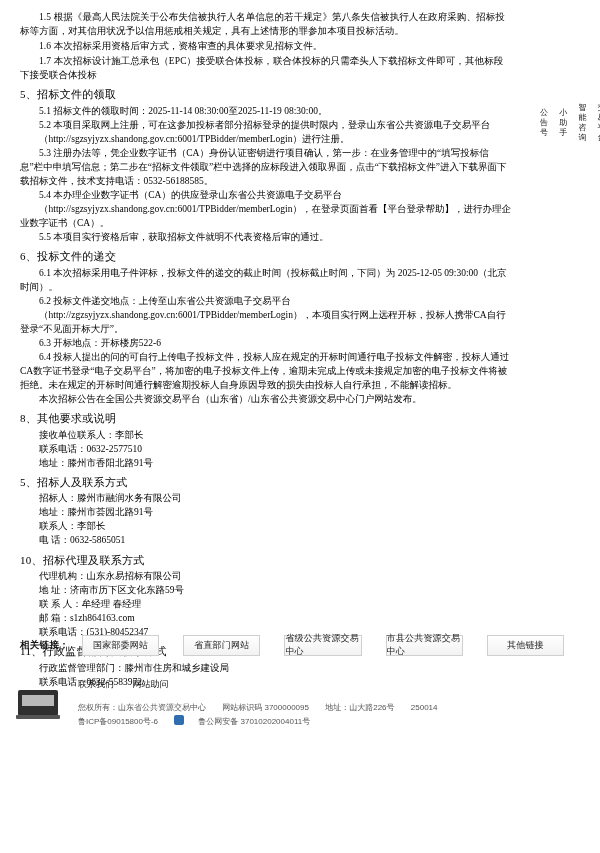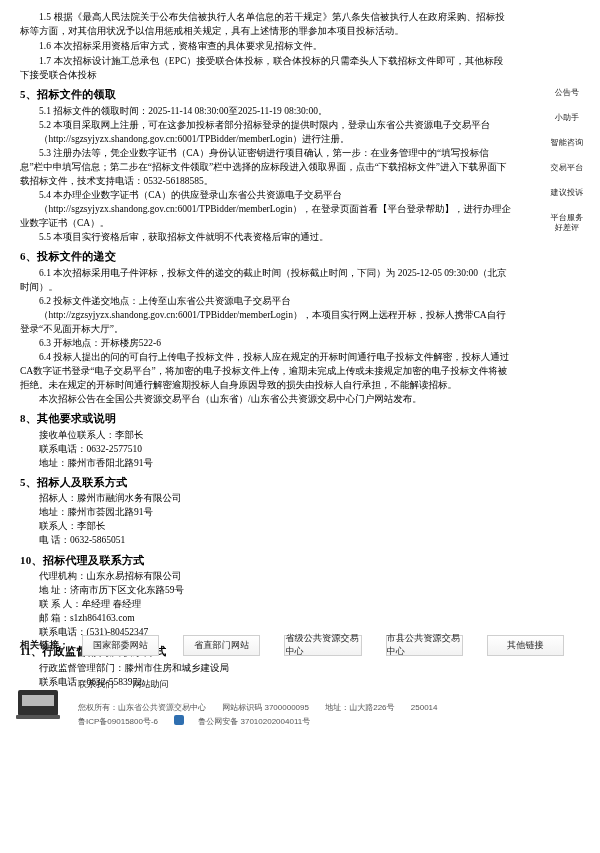--- a/index.html
+++ b/index.html
@@ -26,38 +26,38 @@
   }
   p.para {
     margin: 0 0 1px 0;
     line-height: 1.48;
     text-indent: 2em;
     letter-spacing: 0.1px;
   }
   h3.sec {
     margin: 4px 0 1px 0;
     font-size: 11px;
-    font-weight: bold;
+    font-weight: normal;
     line-height: 1.5;
     letter-spacing: 0.3px;
   }
   .sub {
     margin: 0;
     line-height: 1.48;
     text-indent: 2em;
   }
 
   
   .side-rail {
     position: absolute;
     right: 6px;
     top: 86px;
     width: 54px;
     display: flex;
-    flex-direction: column;
+    flex-direction: row;
     gap: 11px;
     align-items: center;
   }
   .rail-btn {
     width: 52px;
     text-align: center;
     font-family: "Liberation Sans", sans-serif;
     font-size: 8px;
     color: #1a1a1a;
     line-height: 1.25;

